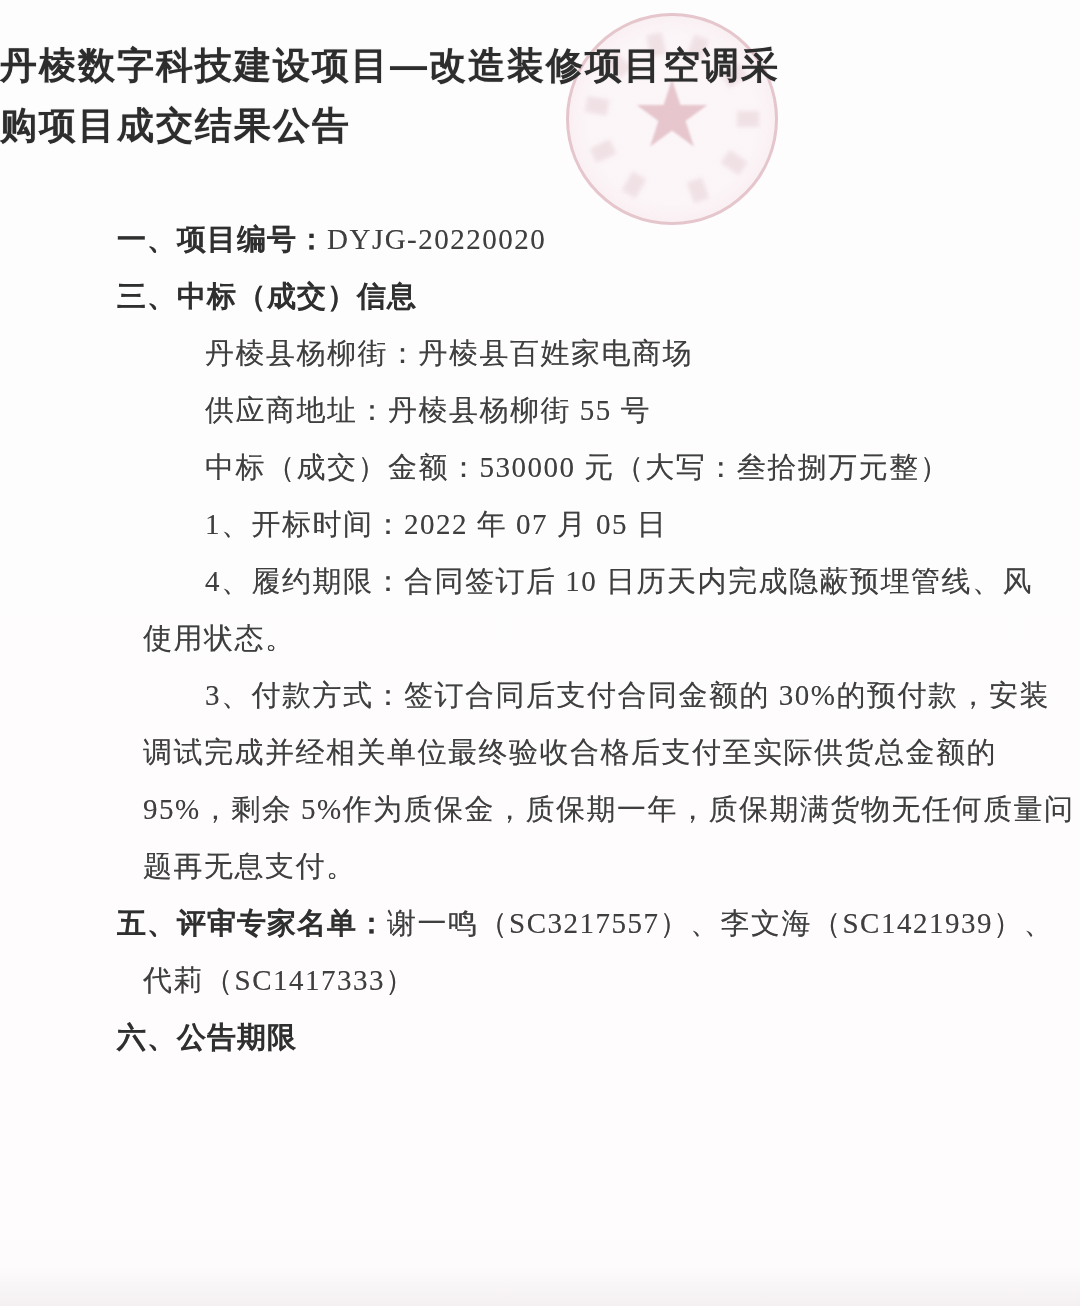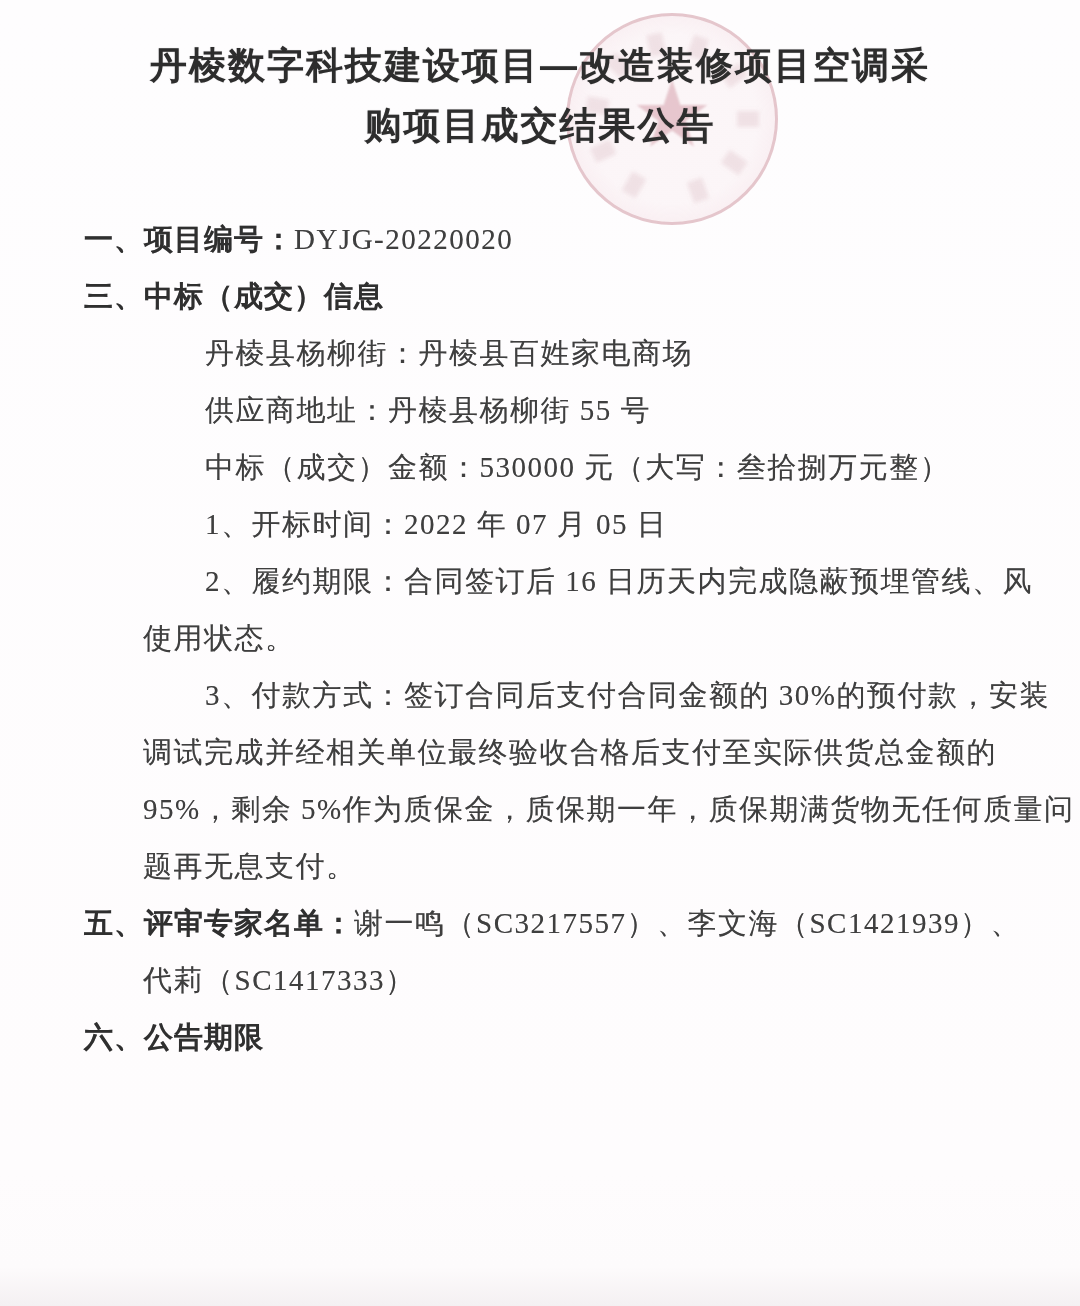--- a/index.html
+++ b/index.html
@@ -43,21 +43,20 @@
   .seal i:nth-child(5){transform:translate(-50%,-50%) rotate(-45deg) translateY(-76px);}
   .seal i:nth-child(6){transform:translate(-50%,-50%) rotate(-12deg) translateY(-76px);}
   .seal i:nth-child(7){transform:translate(-50%,-50%) rotate(20deg) translateY(-76px);}
   .seal i:nth-child(8){transform:translate(-50%,-50%) rotate(55deg) translateY(-76px);}
   .seal i:nth-child(9){transform:translate(-50%,-50%) rotate(90deg) translateY(-76px);}
   .seal i:nth-child(10){transform:translate(-50%,-50%) rotate(125deg) translateY(-76px);}
   .seal i:nth-child(11){transform:translate(-50%,-50%) rotate(160deg) translateY(-76px);}
   
   .doc { position:relative; z-index:1; padding-top:36px; }
   .title {
-    text-align:center;
     font-family:"Liberation Sans", sans-serif;
     font-weight:bold;
     font-size:37px; line-height:60px;
     letter-spacing:2px;
     color:#2d2d2d;
     text-shadow:0 0 1px rgba(45,45,45,0.35);
   }
   .body { margin-top:55px; }
   .line {
     height:57px; line-height:57px;
@@ -69,21 +68,21 @@
     font-family:"Liberation Sans", sans-serif;
     font-weight:bold;
     letter-spacing:1px;
     color:#2f2f2f;
   }
   .line .val {
     font-family:"Liberation Serif", serif;
     letter-spacing:1.5px;
     color:#3f3f3f;
   }
-  .s { margin-left:84px; }   
+  .s { margin-left:117px; }   
   .u { margin-left:205px; }   
   .f { margin-left:143px; }   
 </style>
 </head>
 <body>
 
 <div class="page">
 
   <div class="seal">
     <span class="seal-star">★</span>
@@ -105,21 +104,21 @@
       <div>购项目成交结果公告</div>
     </div>
 
     <div class="body">
       <div class="line s"><span class="lbl">一、项目编号：</span><span class="val">DYJG-20220020</span></div>
       <div class="line s"><span class="lbl">三、中标（成交）信息</span><span class="val"></span></div>
       <div class="line u"><span class="lbl"></span><span class="val">丹棱县杨柳街：丹棱县百姓家电商场</span></div>
       <div class="line u"><span class="lbl"></span><span class="val">供应商地址：丹棱县杨柳街 55 号</span></div>
       <div class="line u"><span class="lbl"></span><span class="val">中标（成交）金额：530000 元（大写：叁拾捌万元整）</span></div>
       <div class="line u"><span class="lbl"></span><span class="val">1、开标时间：2022 年 07 月 05 日</span></div>
-      <div class="line u"><span class="lbl"></span><span class="val">2、履约期限：合同签订后 16 日历天内完成隐蔽预埋管线、风</span></div>
+      <div class="line u"><span class="lbl"></span><span class="val">4、履约期限：合同签订后 10 日历天内完成隐蔽预埋管线、风</span></div>
       <div class="line f"><span class="lbl"></span><span class="val">使用状态。</span></div>
       <div class="line u"><span class="lbl"></span><span class="val">3、付款方式：签订合同后支付合同金额的 30%的预付款，安装</span></div>
       <div class="line f"><span class="lbl"></span><span class="val">调试完成并经相关单位最终验收合格后支付至实际供货总金额的</span></div>
       <div class="line f"><span class="lbl"></span><span class="val">95%，剩余 5%作为质保金，质保期一年，质保期满货物无任何质量问</span></div>
       <div class="line f"><span class="lbl"></span><span class="val">题再无息支付。</span></div>
       <div class="line s"><span class="lbl">五、评审专家名单：</span><span class="val">谢一鸣（SC3217557）、李文海（SC1421939）、</span></div>
       <div class="line f"><span class="lbl"></span><span class="val">代莉（SC1417333）</span></div>
       <div class="line s"><span class="lbl">六、公告期限</span><span class="val"></span></div>
     </div>
   </div>

